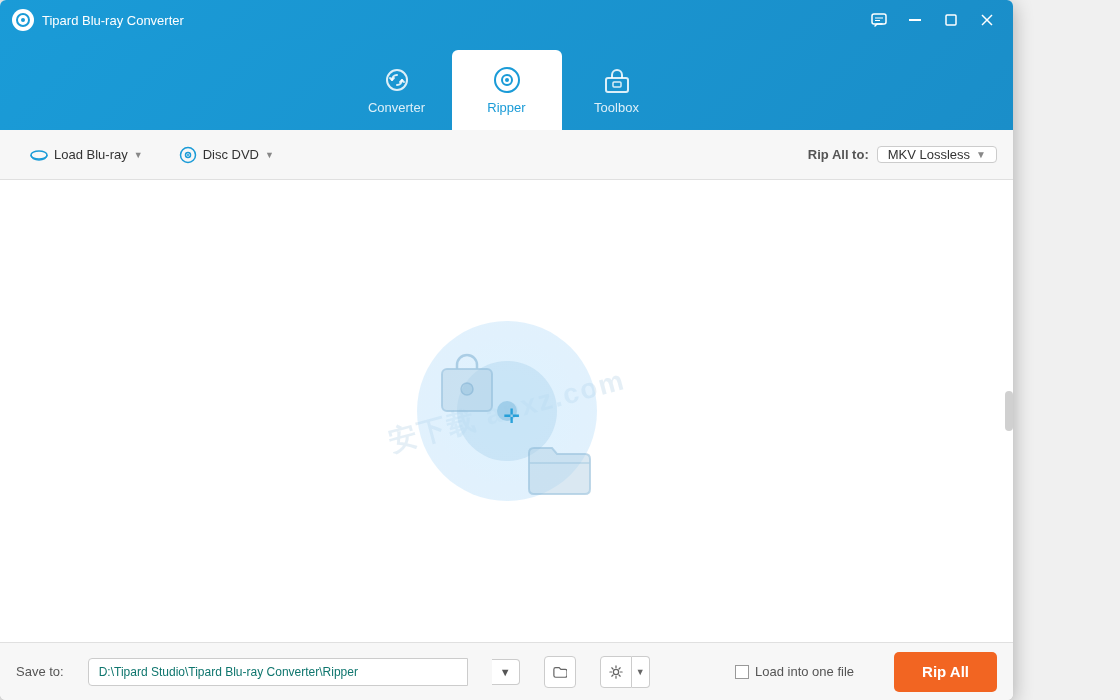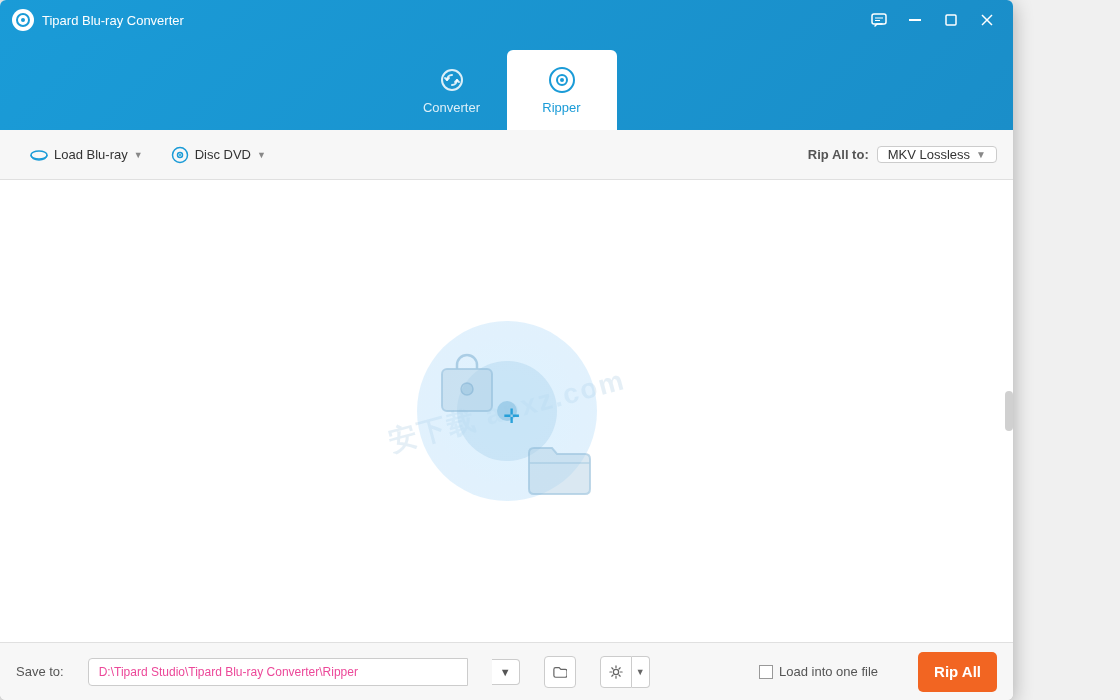--- a/index.html
+++ b/index.html
@@ -75,20 +75,21 @@
     .nav-tab svg { width: 28px; height: 28px; }
 
     
     .toolbar {
       background: #f7f7f7;
       border-bottom: 1px solid #e0e0e0;
       height: 50px;
       display: flex;
       align-items: center;
       padding: 0 16px;
+      gap: 8px;
       flex-shrink: 0;
     }
     .toolbar-btn {
       display: flex;
       align-items: center;
       gap: 6px;
       padding: 6px 14px;
       border: none;
       background: transparent;
       cursor: pointer;
@@ -218,21 +219,21 @@
       flex-shrink: 0;
     }
     .save-to-label { font-size: 13px; color: #555; white-space: nowrap; }
     .save-path-input {
       flex: 1;
       max-width: 380px;
       border: 1px solid #ccc;
       border-radius: 4px 0 0 4px;
       padding: 6px 10px;
       font-size: 12px;
-      color: #ec4899;
+      color: #0f766e;
       background: #fff;
       outline: none;
     }
     .save-path-dropdown {
       border: 1px solid #ccc;
       border-left: none;
       border-radius: 0 4px 4px 0;
       padding: 6px 8px;
       background: #fff;
       cursor: pointer;
@@ -286,21 +287,21 @@
       cursor: pointer;
       flex-shrink: 0;
     }
     .merge-label { font-size: 13px; color: #555; }
 
     .rip-all-btn {
       background: #f26522;
       color: #fff;
       border: none;
       border-radius: 5px;
-      padding: 10px 16px;
+      padding: 10px 28px;
       font-size: 15px;
       font-weight: bold;
       cursor: pointer;
       margin-left: 16px;
       height: 40px;
       white-space: nowrap;
     }
 
     
     .side-scroll {
@@ -367,20 +368,28 @@
       <span>Converter</span>
     </div>
     <div class="nav-tab active">
       <svg viewBox="0 0 28 28" fill="none">
         <circle cx="14" cy="14" r="12" stroke="currentColor" stroke-width="2"></circle>
         <circle cx="14" cy="14" r="5" stroke="currentColor" stroke-width="2"></circle>
         <circle cx="14" cy="14" r="2" fill="currentColor"></circle>
       </svg>
       <span>Ripper</span>
     </div>
+    <div class="nav-tab">
+      <svg viewBox="0 0 28 28" fill="none">
+        <rect x="3" y="12" width="22" height="14" rx="2" stroke="currentColor" stroke-width="2"></rect>
+        <path d="M9 12V9a5 5 0 0 1 10 0v3" stroke="currentColor" stroke-width="2"></path>
+        <rect x="10" y="16" width="8" height="5" rx="1" stroke="currentColor" stroke-width="1.5"></rect>
+      </svg>
+      <span>Toolbox</span>
+    </div>
   </div>
 
   <div class="toolbar">
     <button class="toolbar-btn">
       <svg width="18" height="18" viewBox="0 0 18 18" fill="none">
         <ellipse cx="9" cy="9" rx="8" ry="4" stroke="#1a9bd7" stroke-width="1.5"></ellipse>
         <path d="M1 9c0 3 3.6 5 8 5s8-2 8-5" stroke="#1a9bd7" stroke-width="1.5"></path>
       </svg>
       <span>Load Blu-ray</span>
       <span style="font-size:9px;color:#888;">▼</span>

